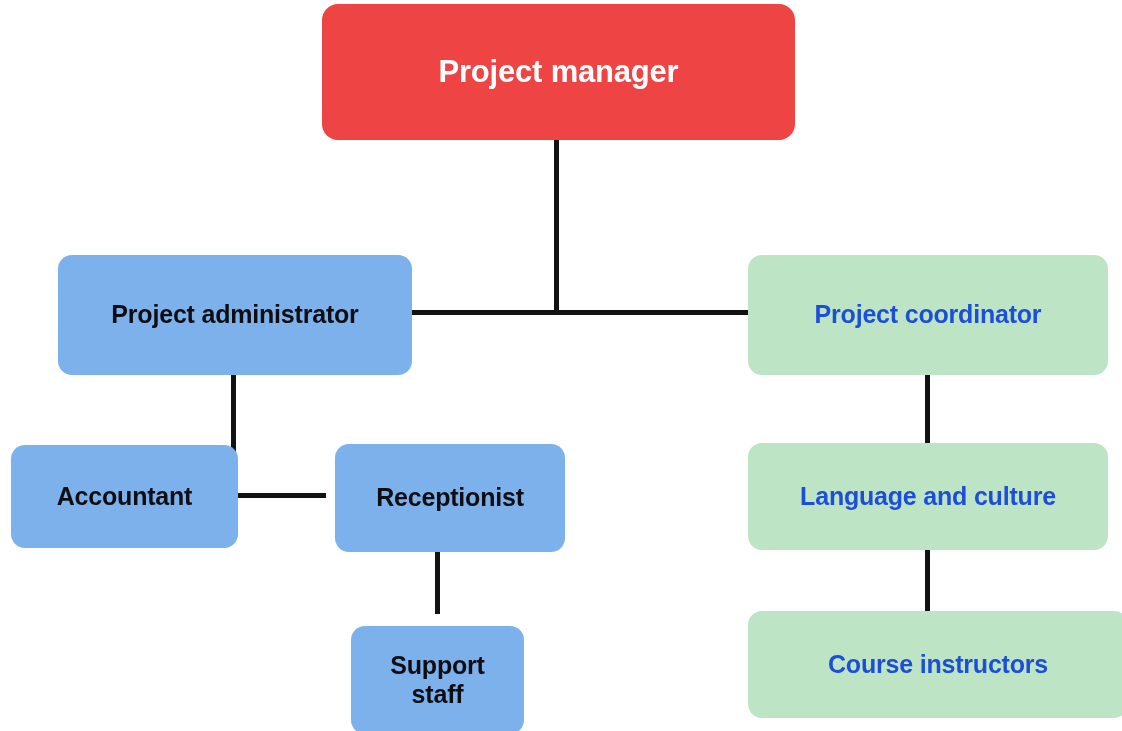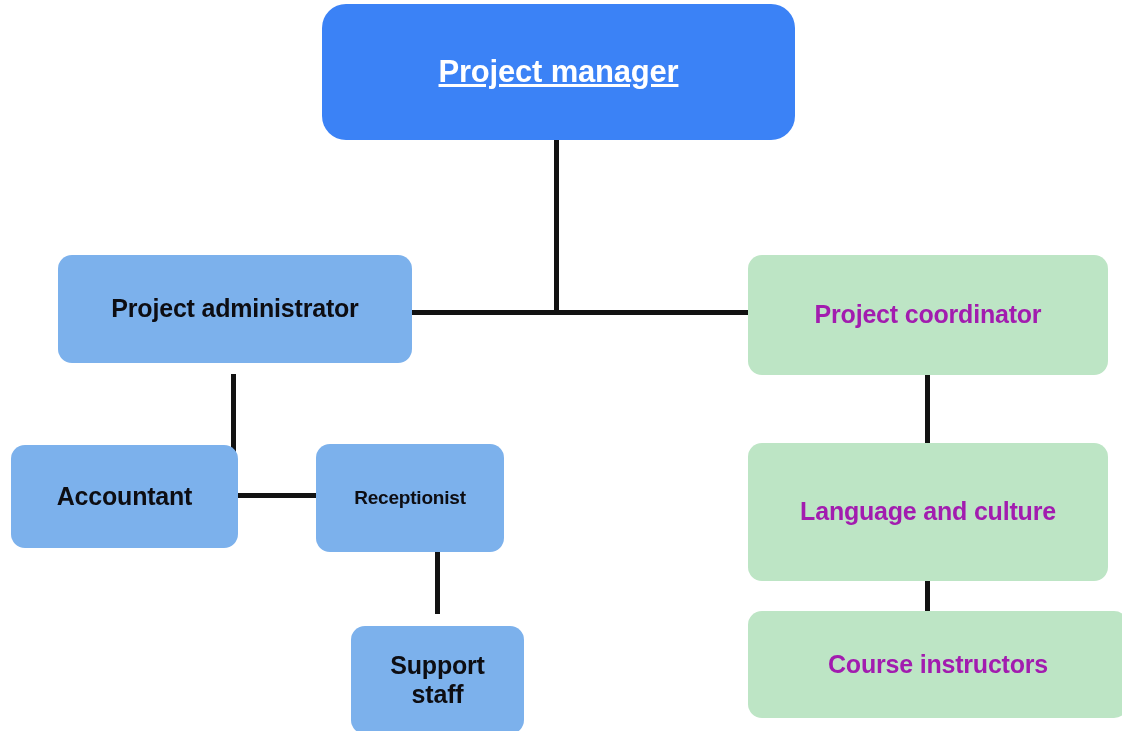--- a/index.html
+++ b/index.html
@@ -26,33 +26,32 @@
     justify-content: center;
     text-align: center;
     border-radius: 14px;
     font-weight: bold;
     line-height: 1.18;
     letter-spacing: -0.2px;
     z-index: 2;
     padding: 4px 10px;
   }
   .node-root {
-    background: #3b82f6;
+    background: #ef4444;
     color: #ffffff;
     font-size: 31px;
-    border-radius: 24px;
-    text-decoration: underline;
+    border-radius: 16px;
   }
   .node-blue {
     background: #7cb1ec;
     color: #0d0d12;
   }
   .node-green {
     background: #bde5c5;
-    color: #a21caf;
+    color: #1d4ed8;
   }
   .connector {
     position: absolute;
     background: #121212;
     z-index: 1;
   }
   .node-label {
     display: block;
     white-space: pre-line;
   }
@@ -73,42 +72,42 @@
   <div class="connector" style="left:435px; top:551px; width:5px; height:63px;"></div>
 
   <div class="connector" style="left:925px; top:374px; width:5px; height:71px;"></div>
 
   <div class="connector" style="left:925px; top:549px; width:5px; height:64px;"></div>
 
   <div class="node node-root" style="left:322px; top:4px; width:473px; height:136px;">
     <span class="node-label">Project manager</span>
   </div>
 
-  <div class="node node-blue" style="left:58px; top:255px; width:354px; height:108px; font-size:25px;">
+  <div class="node node-blue" style="left:58px; top:255px; width:354px; height:120px; font-size:25px;">
     <span class="node-label">Project administrator</span>
   </div>
 
   <div class="node node-green" style="left:748px; top:255px; width:360px; height:120px; font-size:25px;">
     <span class="node-label">Project coordinator</span>
   </div>
 
   <div class="node node-blue" style="left:11px; top:445px; width:227px; height:103px; font-size:25px;">
     <span class="node-label">Accountant</span>
   </div>
 
-  <div class="node node-blue" style="left:316px; top:444px; width:188px; height:108px; font-size:19px;">
+  <div class="node node-blue" style="left:335px; top:444px; width:230px; height:108px; font-size:25px;">
     <span class="node-label">Receptionist</span>
   </div>
 
   <div class="node node-blue" style="left:351px; top:626px; width:173px; height:108px; font-size:25px;">
     <span class="node-label">Support
 staff</span>
   </div>
 
-  <div class="node node-green" style="left:748px; top:443px; width:360px; height:138px; font-size:25px;">
+  <div class="node node-green" style="left:748px; top:443px; width:360px; height:107px; font-size:25px;">
     <span class="node-label">Language and culture</span>
   </div>
 
   <div class="node node-green" style="left:748px; top:611px; width:380px; height:107px; font-size:25px;">
     <span class="node-label">Course instructors</span>
   </div>
 
 </div>
 
 </body></html>

